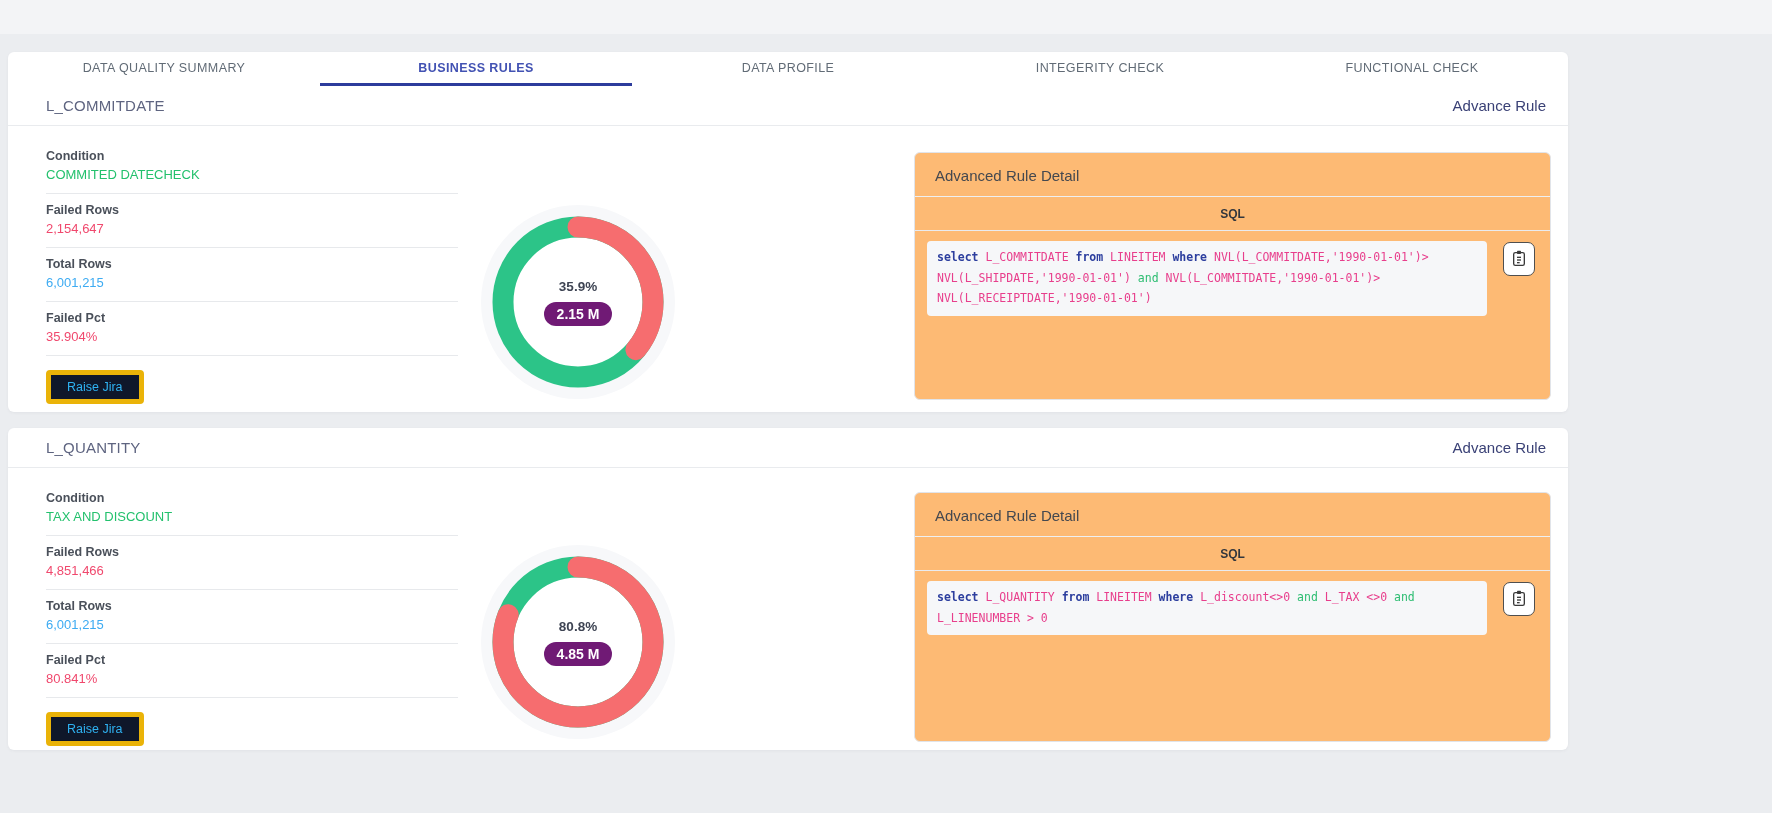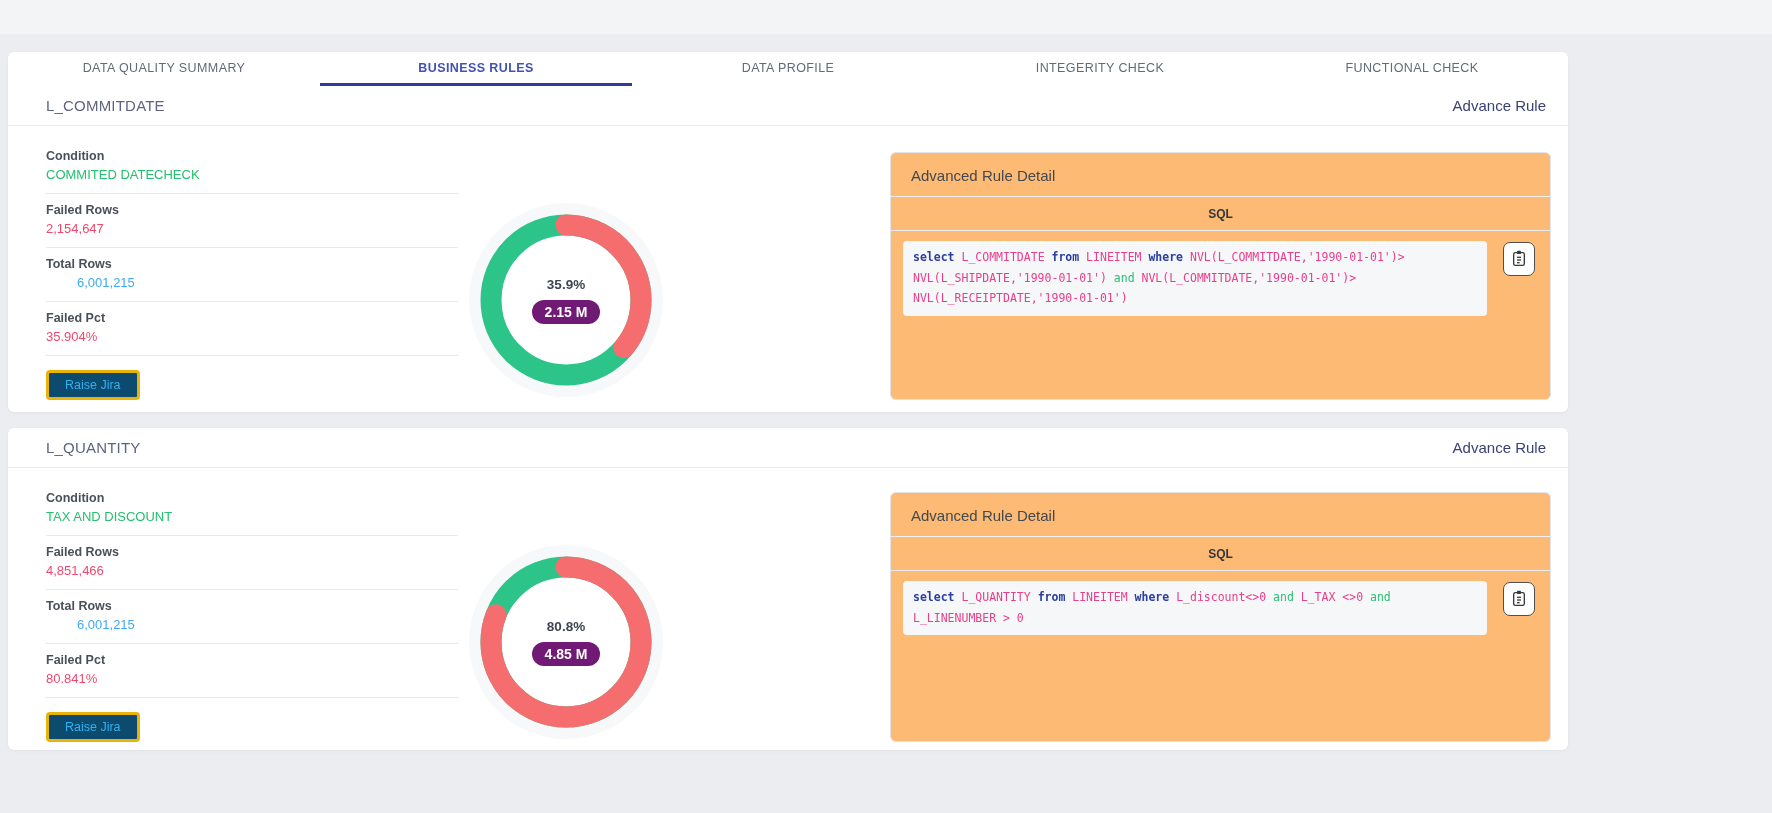--- a/index.html
+++ b/index.html
@@ -17,30 +17,30 @@
          font-size:12.5px; letter-spacing:.4px; color:#616b76; cursor:pointer;
          border-bottom:3px solid transparent; white-space:nowrap; }
   .tab.active { color:#4252b3; border-bottom-color:#2d3c9c; font-weight:600; }
 
   
   .card-head { height:40px; display:flex; align-items:center; justify-content:space-between;
                padding:0 22px 0 38px; border-bottom:1px solid #e9ebee; }
   .card-title { font-size:15px; color:#5e6480; letter-spacing:.2px; }
   .advance-rule { font-size:15px; font-weight:400; color:#3a4176; cursor:pointer; }
 
-  .card-body { display:flex; align-items:flex-end; }
+  .card-body { display:flex; align-items:center;gap:12px; }
 
   
   .stats-col { width:450px; padding:14px 0 0 38px; flex:none; }
   .stat { padding:9px 0 11px; border-bottom:1px solid #e7e9ec; }
   .stat-label { font-size:12.5px; font-weight:700; color:#4a505a; margin-bottom:4px; }
   .stat-value { font-size:13px; }
-  .v-green { color:#23c16d; } .v-red { color:#f0486d; } .v-blue { color:#3dabf2;margin-left:31px; }
+  .v-green { color:#23c16d; } .v-red { color:#f0486d; } .v-blue { color:#3dabf2; }
   .jira-btn { margin-top:14px; display:inline-block; padding:5px 16px; font-size:12.5px;
-              color:#2fb2f2; border:3px solid #eab308; border-radius:4px; background:#0c4a6e; cursor:pointer; }
+              color:#2fb2f2; border:5px solid #eab308; border-radius:4px; background:#0f172a; cursor:pointer; }
 
   
   .donut-wrap { width:200px; height:200px; margin-left:8px; position:relative; flex:none; }
   .donut-wrap.d1 { margin-top:74px; } .donut-wrap.d2 { margin-top:70px; }
   .donut-center { position:absolute; inset:0; display:flex; flex-direction:column;
                   align-items:center; justify-content:center; gap:8px; }
   .donut-pct { font-size:13.5px; font-weight:700; color:#3e4453; }
   .donut-badge { background:#701a75; color:#fff; font-weight:700; font-size:14px;
                  padding:4px 13px; border-radius:13px; }
 

